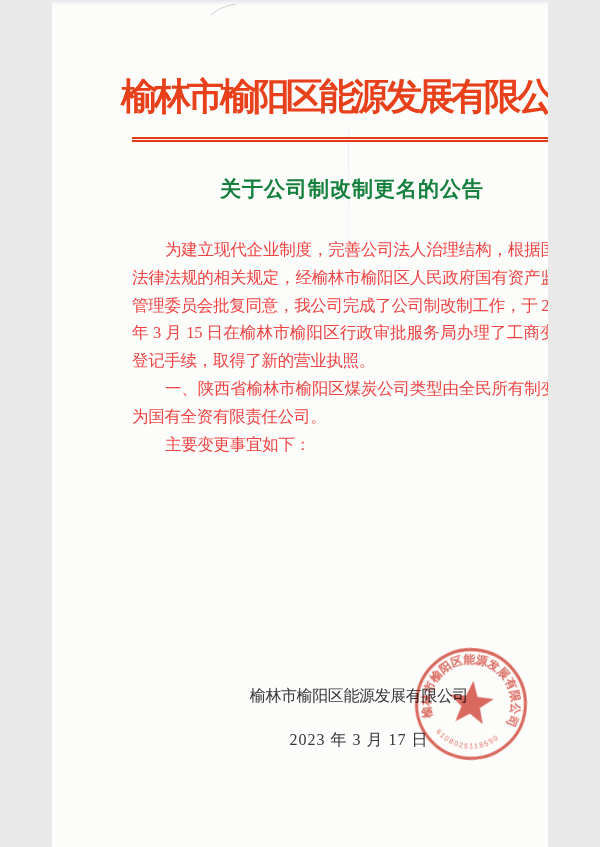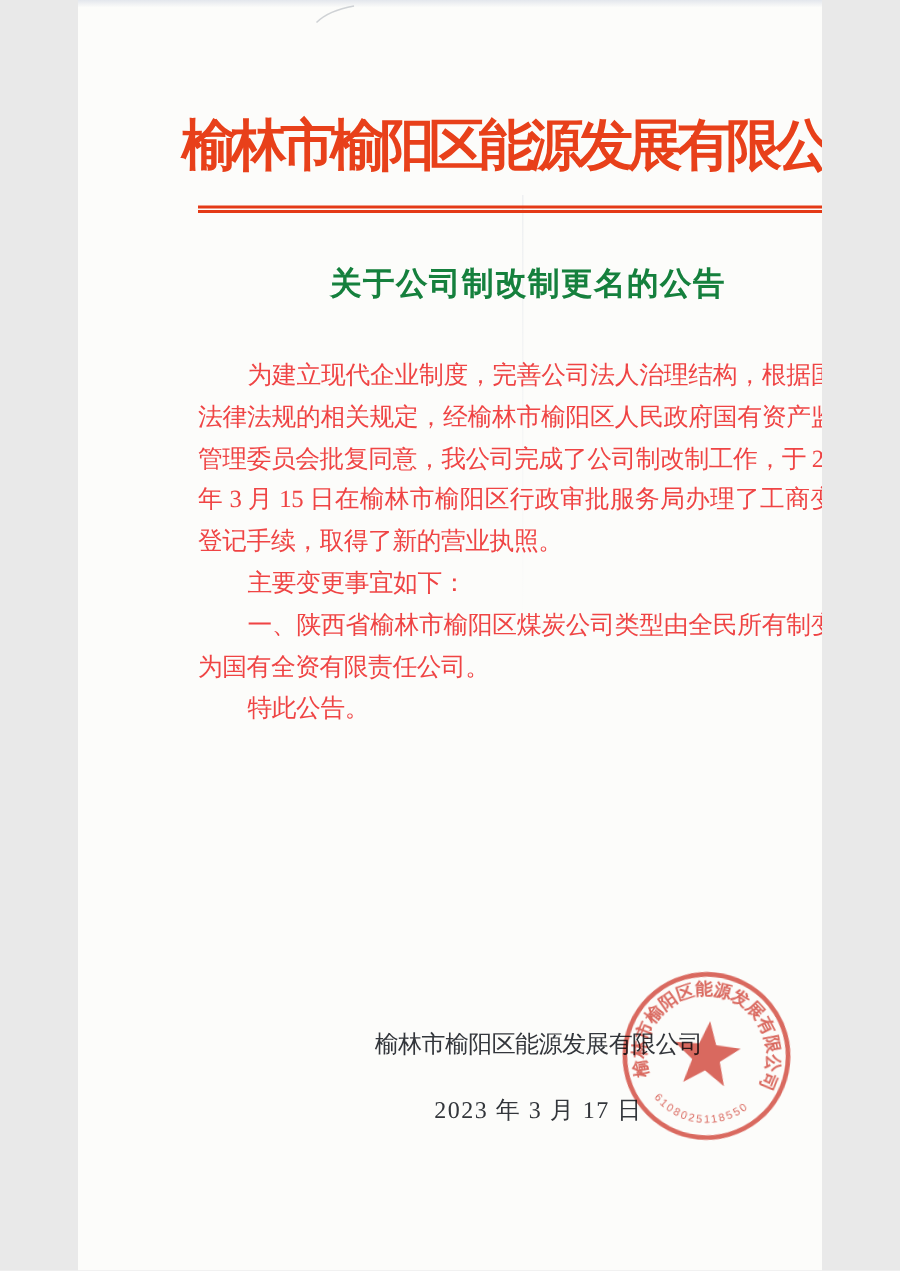--- a/index.html
+++ b/index.html
@@ -80,23 +80,22 @@
   </svg>
 
   <h1 class="letterhead">榆林市榆阳区能源发展有限公司</h1>
 
   <div class="red-rule"></div>
 
   <h2 class="doc-title">关于公司制改制更名的公告</h2>
 
   <main class="doc-body">
     <p>为建立现代企业制度，完善公司法人治理结构，根据国家法律法规的相关规定，经榆林市榆阳区人民政府国有资产监督管理委员会批复同意，我公司完成了公司制改制工作，于 2023 年 3 月 15 日在榆林市榆阳区行政审批服务局办理了工商变更登记手续，取得了新的营业执照。</p>
+    <p>一、陕西省榆林市榆阳区煤炭公司类型由全民所有制变更为国有全资有限责任公司。</p>
     <p>主要变更事宜如下：</p>
-    <p>一、陕西省榆林市榆阳区煤炭公司类型由全民所有制变更为国有全资有限责任公司。</p>
-    <p>特此公告。</p>
   </main>
 
   <div class="signature-block">
     <div class="sig-company">榆林市榆阳区能源发展有限公司</div>
     <div class="sig-date">2023 年 3 月 17 日</div>
   </div>
 
   <svg class="seal" viewBox="0 0 140 140">
     <defs>
       <path id="ringPath" d="M 31.94 87.75 A 42 42 0 1 1 108.06 87.75" fill="none"></path>

